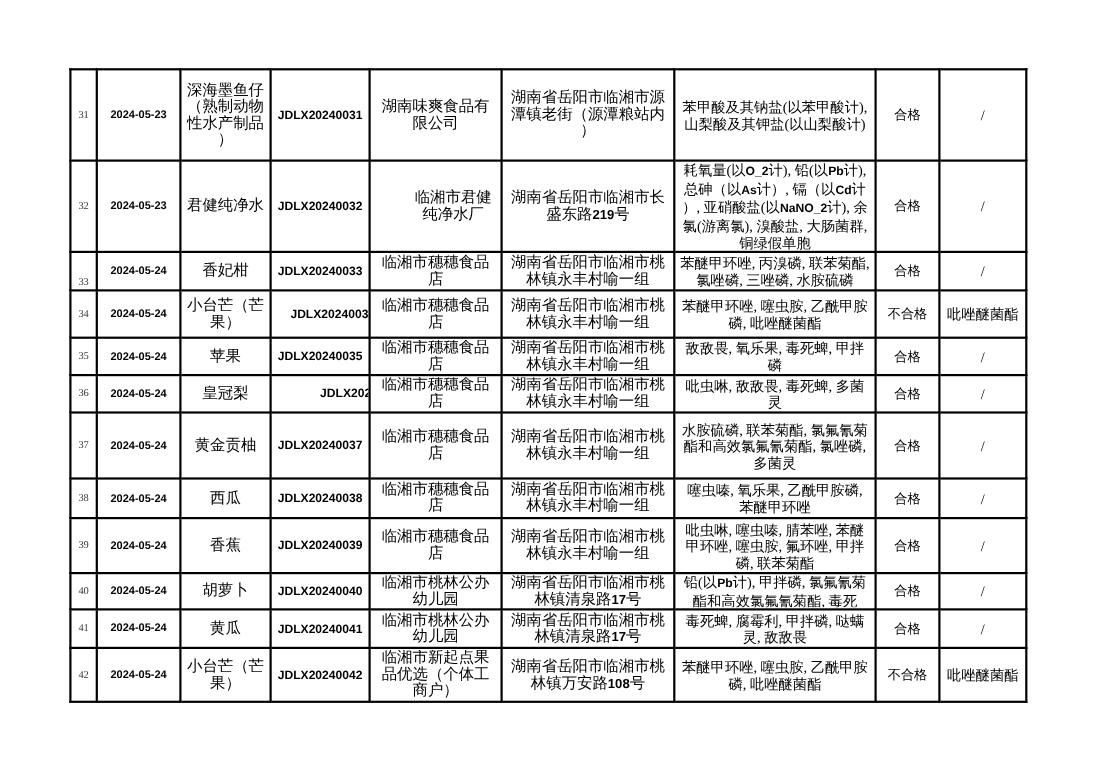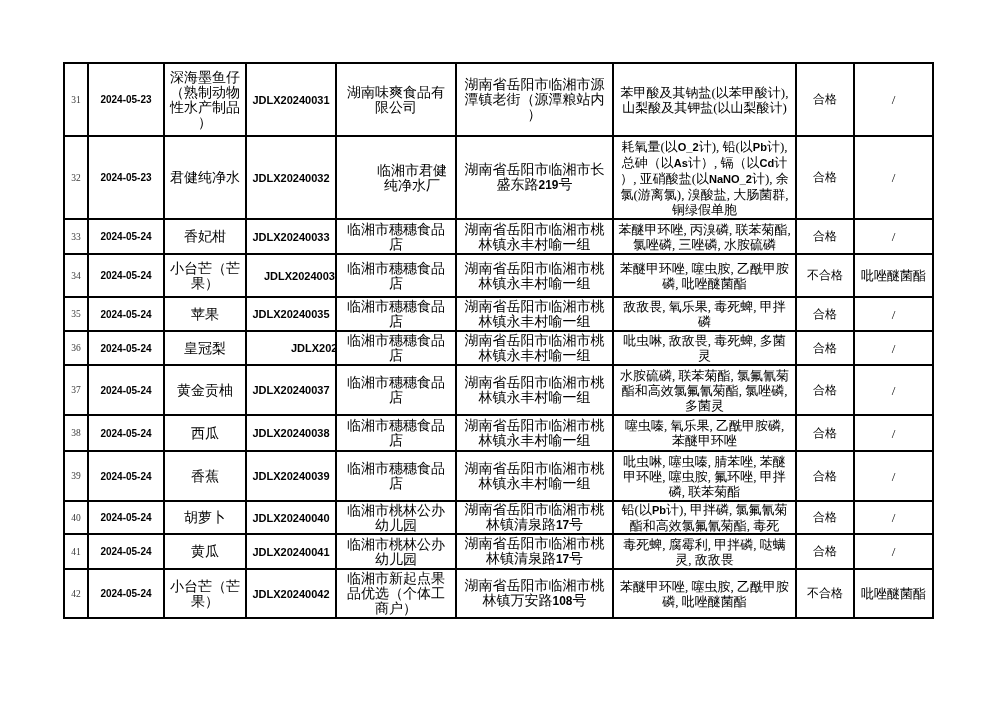--- a/index.html
+++ b/index.html
@@ -84,21 +84,21 @@
             <div class="box" style="height: 69px;">
               <div class="txt">2024-05-23</div>
             </div>
           </td>
     <td class="c-name cjk">
             <div class="box" style="height: 69px;">
               <div class="txt">深海墨鱼仔（熟制动物性水产制品）</div>
             </div>
           </td>
     <td class="c-code">
-            <div class="box" style="height: 71px;">
+            <div class="box" style="height: 81px;">
               <div class="txt">JDLX20240031</div>
             </div>
           </td>
     <td class="c-company cjk">
             <div class="box" style="height: 69px;">
               <div class="txt">湖南味爽食品有限公司</div>
             </div>
           </td>
     <td class="c-address cjk">
             <div class="box" style="height: 69px;">
@@ -163,21 +163,21 @@
             </div>
           </td>
     <td class="c-detected cjk">
             <div class="box" style="height: 79px;">
               <div class="txt">/</div>
             </div>
           </td>
   </tr>
         <tr style="height: 35px;">
     <td class="c-no">
-            <div class="box" style="height: 31px;">
+            <div class="box" style="height: 31px; align-items: flex-end;">
               <div class="txt">33</div>
             </div>
           </td>
     <td class="c-date">
             <div class="box" style="height: 31px;">
               <div class="txt">2024-05-24</div>
             </div>
           </td>
     <td class="c-name cjk">
             <div class="box" style="height: 31px;">
@@ -381,21 +381,21 @@
             <div class="box" style="height: 44px;">
               <div class="txt">临湘市穗穗食品店</div>
             </div>
           </td>
     <td class="c-address cjk">
             <div class="box" style="height: 44px;">
               <div class="txt">湖南省岳阳市临湘市桃林镇永丰村喻一组</div>
             </div>
           </td>
     <td class="c-tests cjk">
-            <div class="box" style="height: 48px;">
+            <div class="box" style="height: 58px;">
               <div class="txt">水胺硫磷, 联苯菊酯, 氯氟氰菊酯和高效氯氟氰菊酯, 氯唑磷, 多菌灵</div>
             </div>
           </td>
     <td class="c-result cjk">
             <div class="box" style="height: 44px;">
               <div class="txt">合格</div>
             </div>
           </td>
     <td class="c-detected cjk">
             <div class="box" style="height: 44px;">

